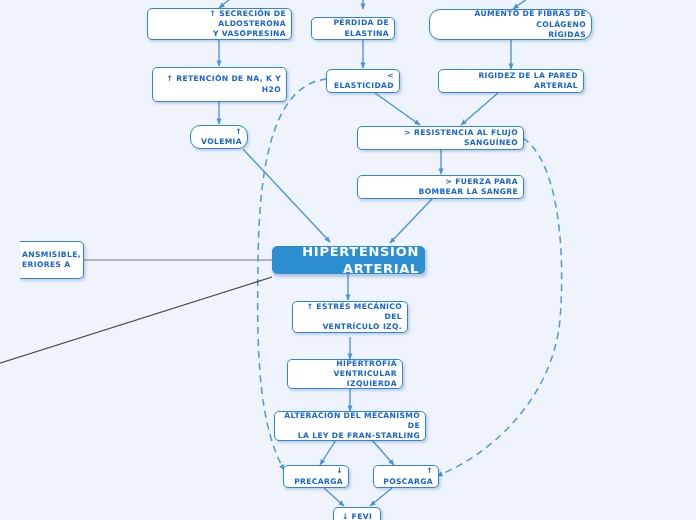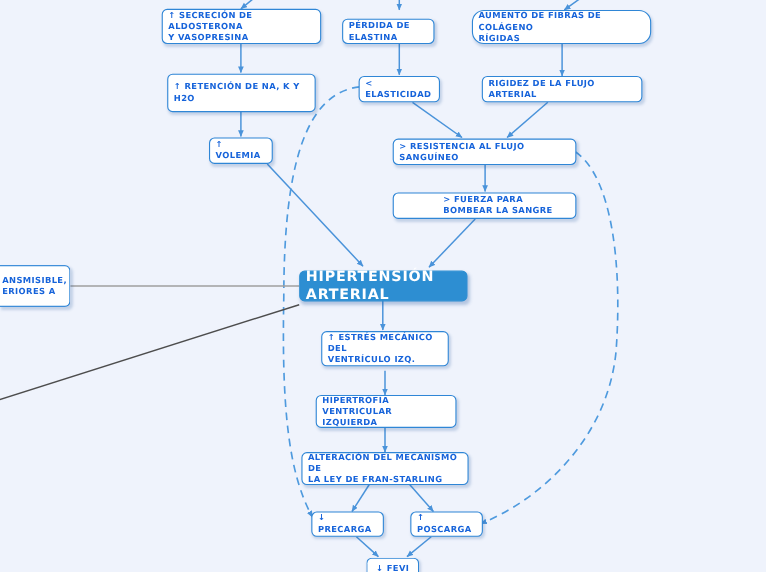--- a/index.html
+++ b/index.html
@@ -23,21 +23,21 @@
     width: 696px;
     height: 520px;
     pointer-events: none;
   }
   .node {
     position: absolute;
     box-sizing: border-box;
     display: flex;
     align-items: center;
     justify-content: center;
-    text-align: left;
+    text-align: right;
     border: 1.6px solid #2f86d6;
     border-radius: 5px;
     background: #ffffff;
     color: #1663da;
     font-size: 7.6px;
     font-weight: bold;
     letter-spacing: 0.35px;
     line-height: 1.32;
     padding: 3px 5px;
     box-shadow: 1.5px 2px 2.5px rgba(40,90,160,0.22);
@@ -54,20 +54,21 @@
   .node .txt {
     display: block;
     white-space: pre-line;
   }
   .node.clipped-left {
     border-left: none;
     border-top-left-radius: 0;
     border-bottom-left-radius: 0;
     justify-content: flex-start;
     text-align: left;
+    margin-left: 20px;
   }
   .node.clipped-bottom {
     border-bottom: none;
     border-bottom-left-radius: 0;
     border-bottom-right-radius: 0;
     align-items: flex-start;
   }
 </style>
 </head>
 <body>
@@ -116,59 +117,59 @@
 
   <div class="node" style="left:147px; top:8px; width:145px; height:32px;">
     <span class="txt">↑ SECRECIÓN DE ALDOSTERONA
 Y VASOPRESINA</span>
   </div>
 
   <div class="node" style="left:152px; top:67px; width:135px; height:35px;">
     <span class="txt">↑ RETENCIÓN DE NA, K Y H2O</span>
   </div>
 
-  <div class="node" style="left:190px; top:125px; width:58px; height:24px;">
+  <div class="node" style="left:190px; top:125px; width:58px; height:24px;border-radius:10px;">
     <span class="txt">↑ VOLEMIA</span>
   </div>
 
   <div class="node" style="left:311px; top:17px; width:84px; height:23px;">
     <span class="txt">PÉRDIDA DE ELASTINA</span>
   </div>
 
   <div class="node" style="left:326px; top:69px; width:74px; height:24px;">
     <span class="txt">&lt; ELASTICIDAD</span>
   </div>
 
   <div class="node" style="left:429px; top:9px; width:163px; height:31px;border-radius:11px;">
     <span class="txt">AUMENTO DE FIBRAS DE COLÁGENO
 RÍGIDAS</span>
   </div>
 
   <div class="node" style="left:438px; top:69px; width:146px; height:24px;">
-    <span class="txt">RIGIDEZ DE LA FLUJO ARTERIAL</span>
+    <span class="txt">RIGIDEZ DE LA PARED ARTERIAL</span>
   </div>
 
   <div class="node" style="left:357px; top:126px; width:167px; height:24px;">
     <span class="txt">&gt; RESISTENCIA AL FLUJO SANGUÍNEO</span>
   </div>
 
   <div class="node" style="left:357px; top:175px; width:167px; height:24px;padding-left:45px;">
     <span class="txt">&gt; FUERZA PARA BOMBEAR LA SANGRE</span>
   </div>
 
   <div class="node primary" style="left:272px; top:246px; width:153px; height:28px;">
     <span class="txt">HIPERTENSIÓN ARTERIAL</span>
   </div>
 
   <div class="node" style="left:292px; top:301px; width:116px; height:32px;">
     <span class="txt">↑ ESTRÉS MECÁNICO DEL
 VENTRÍCULO IZQ.</span>
   </div>
 
-  <div class="node" style="left:287px; top:359px; width:128px; height:30px;">
+  <div class="node" style="left:287px; top:359px; width:116px; height:30px;">
     <span class="txt">HIPERTROFIA VENTRICULAR
 IZQUIERDA</span>
   </div>
 
   <div class="node" style="left:274px; top:411px; width:152px; height:30px;">
     <span class="txt">ALTERACIÓN DEL MECANISMO DE
 LA LEY DE FRAN-STARLING</span>
   </div>
 
   <div class="node" style="left:283px; top:465px; width:66px; height:23px;">

